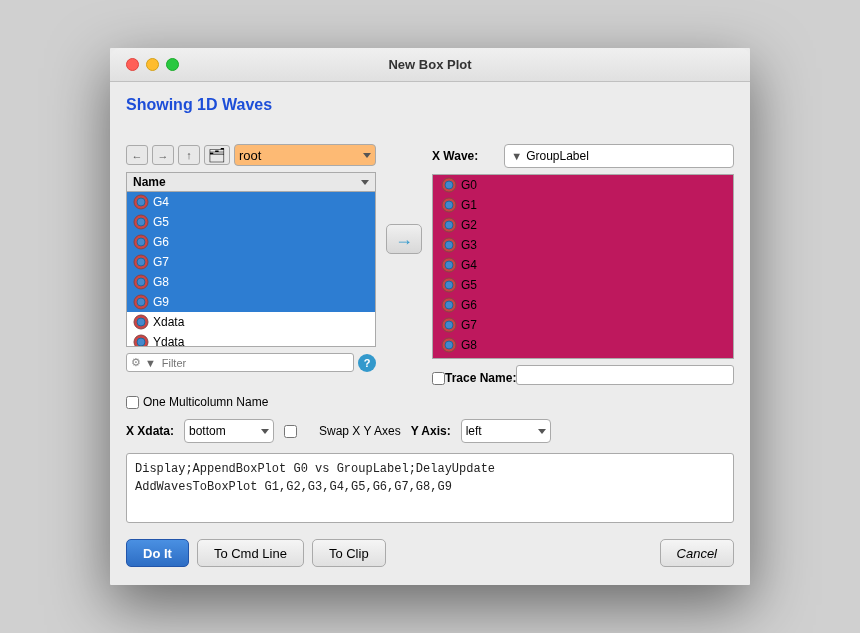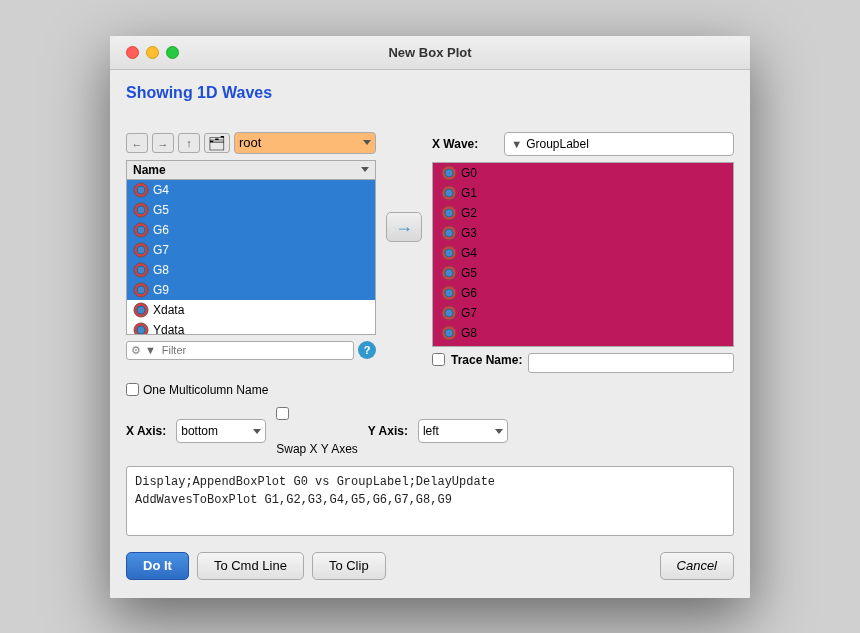--- a/index.html
+++ b/index.html
@@ -241,22 +241,21 @@
     .right-list-item {
       padding: 2px 8px;
       display: flex;
       align-items: center;
       gap: 4px;
       font-size: 12px;
       cursor: pointer;
     }
     .trace-row {
       display: flex;
-      align-items: flex-start;
-      gap: 6px;
+      align-items: flex-end;
     }
     .trace-checkbox {
       width: 13px;
       height: 13px;
     }
     .trace-label {
       font-size: 12px;
       font-weight: 600;
     }
     .trace-input {
@@ -297,24 +296,23 @@
       padding: 0 4px;
       font-size: 12px;
       display: flex;
       align-items: center;
       justify-content: space-between;
       cursor: pointer;
       width: 90px;
     }
     .swap-label {
       display: flex;
-      align-items: flex-start;
+      align-items: flex-end;
       gap: 22px;
       font-size: 12px;
-      flex-direction: column;
     }
     .cmd-box {
       background: white;
       border: 1px solid #aaa;
       border-radius: 3px;
       padding: 6px 8px;
       font-size: 12px;
       font-family: 'Courier New', monospace;
       color: #222;
       min-height: 70px;
@@ -579,21 +577,21 @@
     </div>
 
     <div class="options-row">
       <label class="checkbox-label">
         <input type="checkbox" style="">
         <span>One Multicolumn Name</span>
       </label>
     </div>
 
     <div class="axis-row">
-      <span class="axis-label">X Axis:</span>
+      <span class="axis-label">X Xdata:</span>
       <div class="axis-select">
         <span>bottom</span>
         <span class="triangle-down"></span>
       </div>
       <label class="swap-label">
         <input type="checkbox" style="">
         <span>Swap X Y Axes</span>
       </label>
       <span class="axis-label">Y Axis:</span>
       <div class="axis-select">

